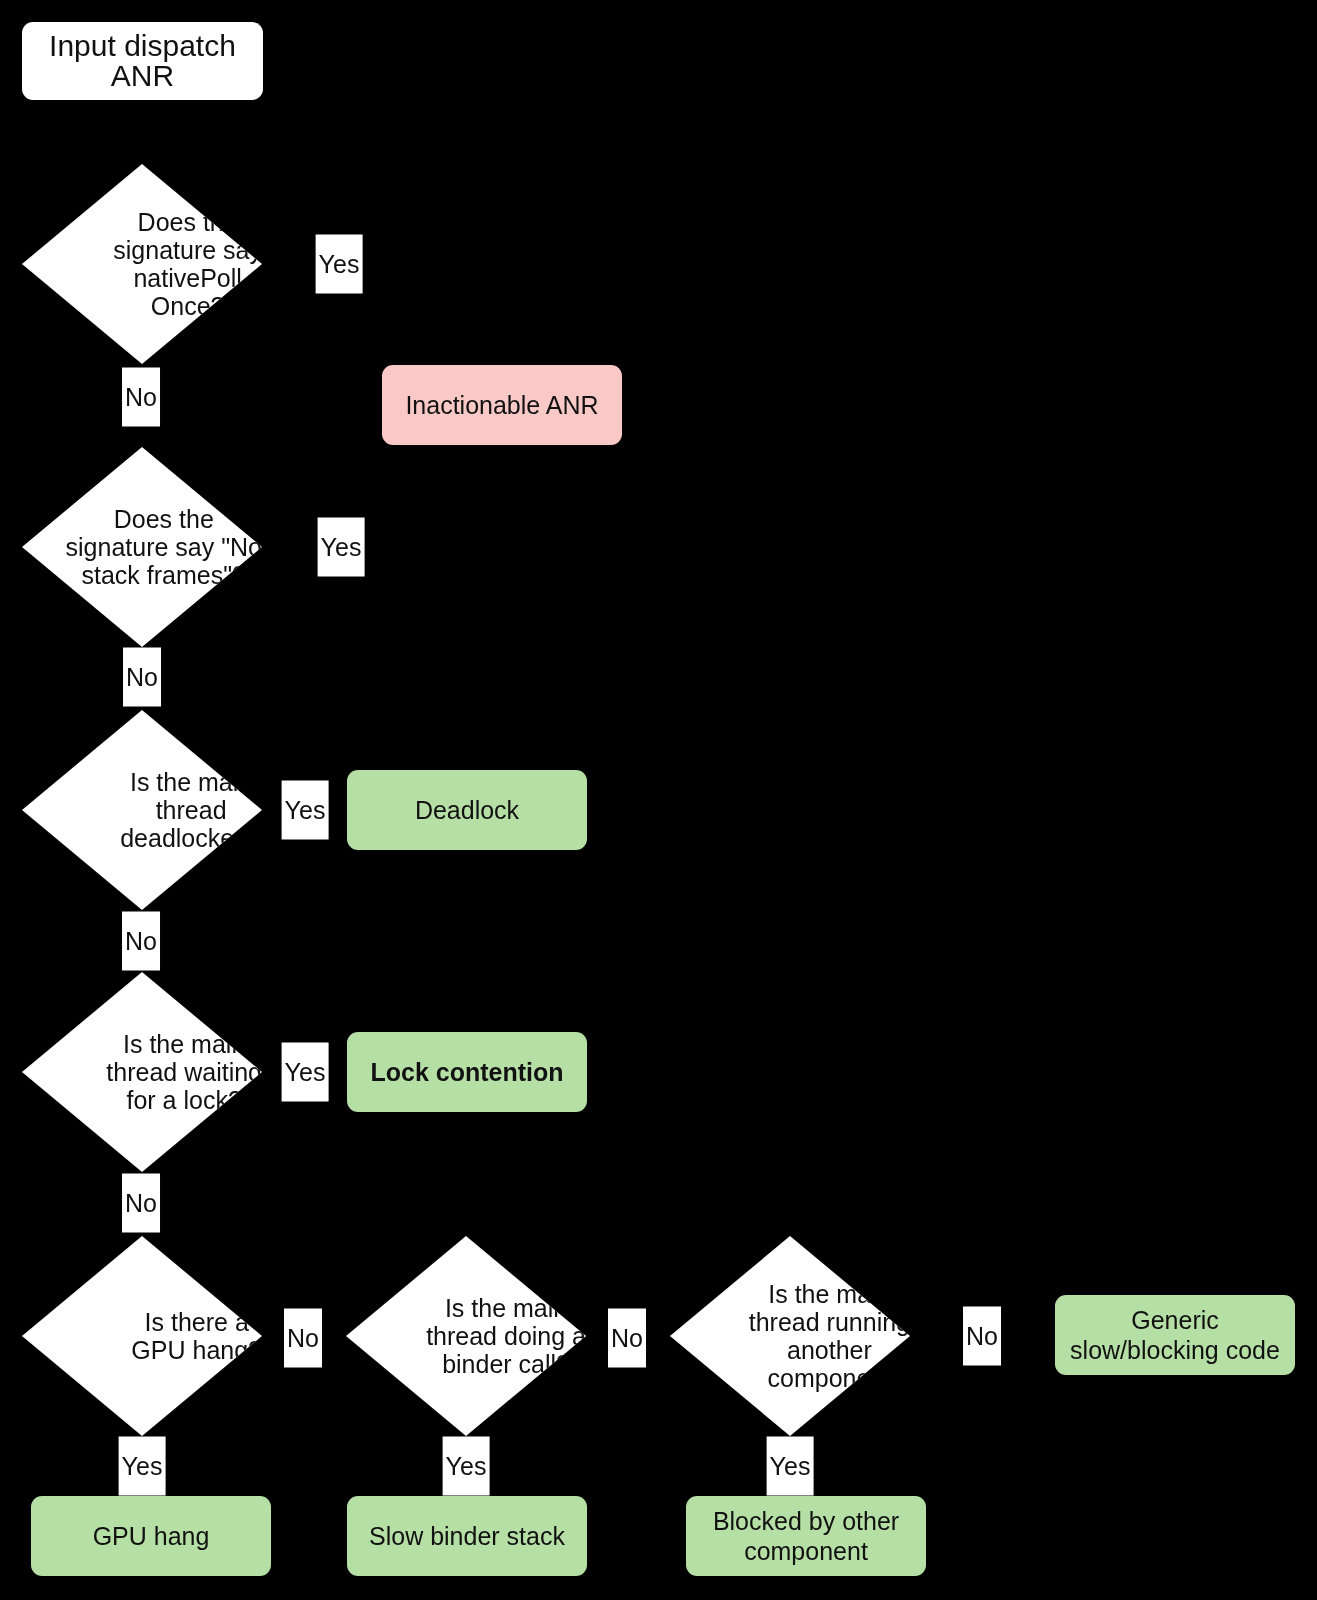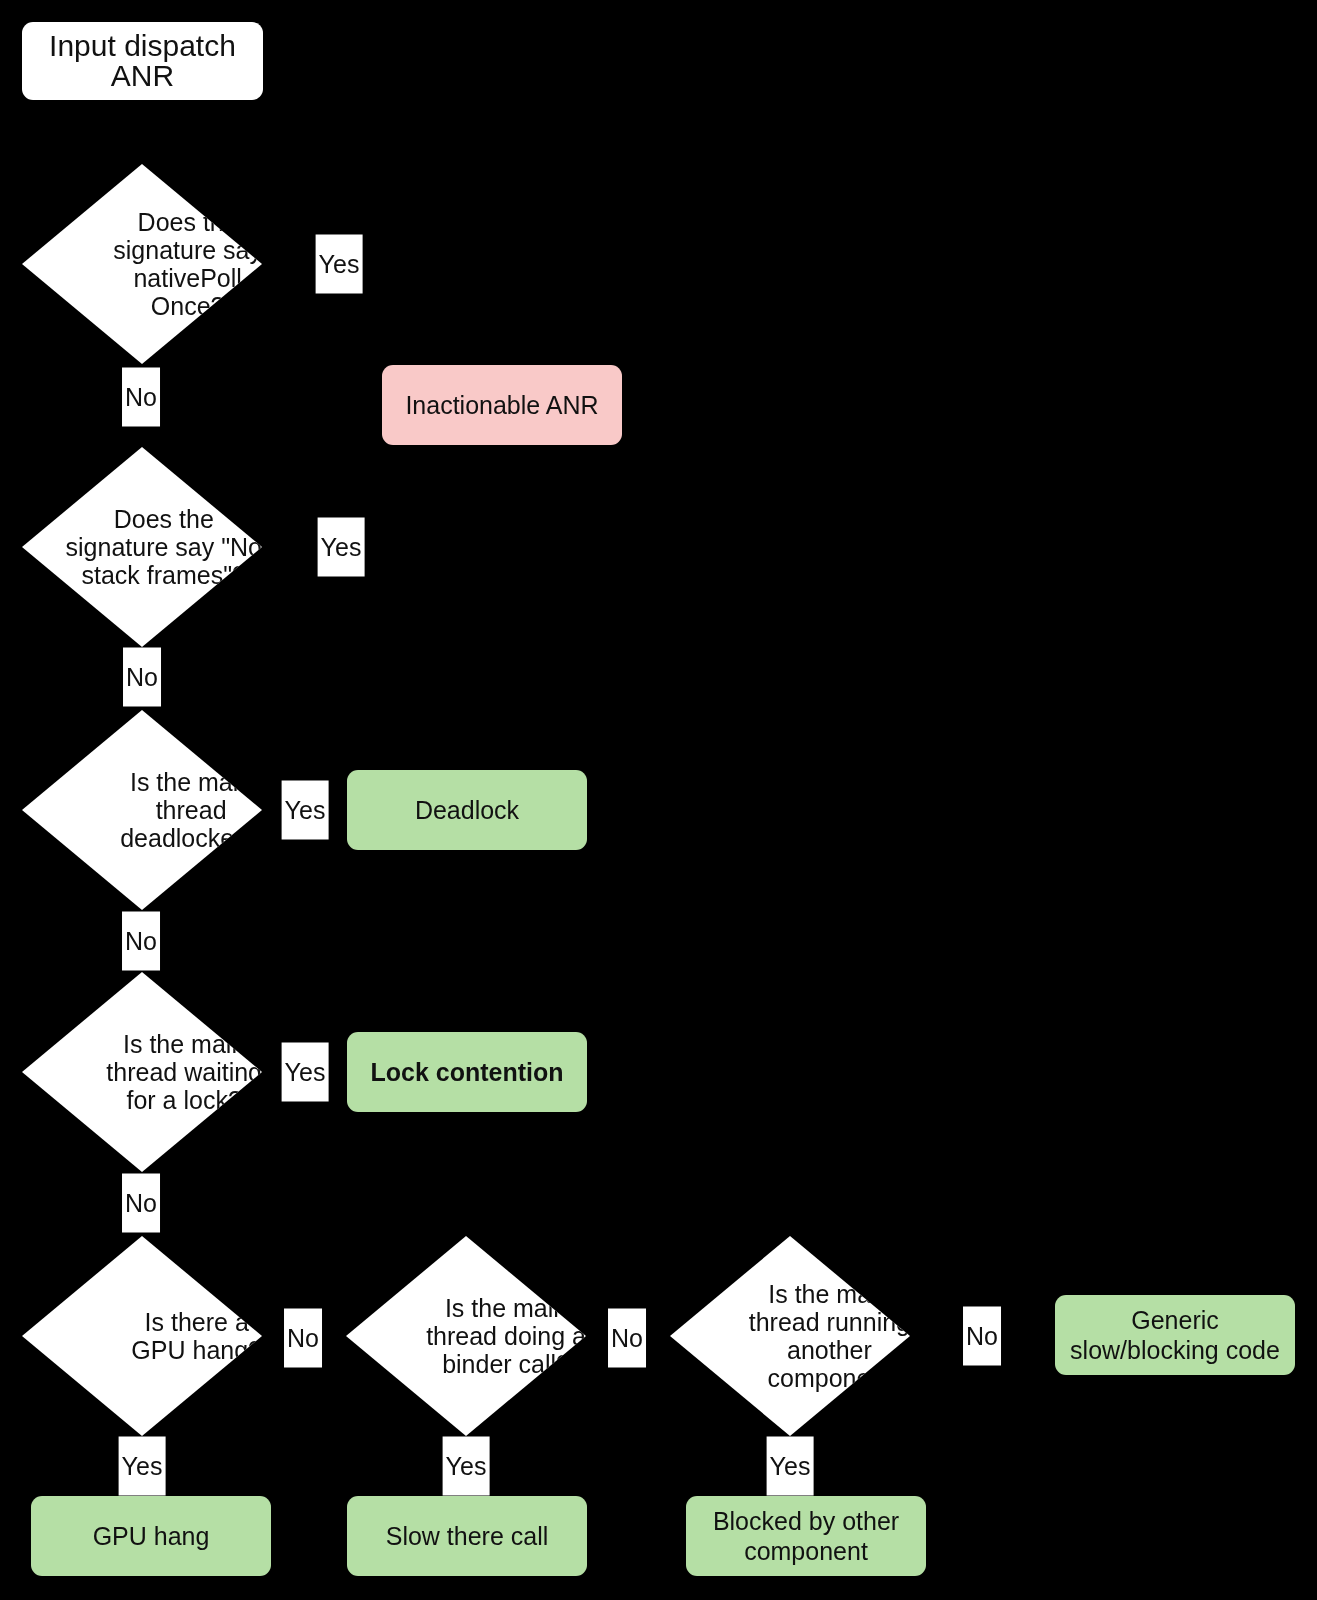--- a/index.html
+++ b/index.html
@@ -130,21 +130,21 @@
 
   <div class="rbox green" style="left:347px; top:1032px;font-weight:bold;">
     <span>Lock contention</span>
   </div>
 
   <div class="rbox green" style="left:23px; top:1496px;margin-left:8px;">
     <span>GPU hang</span>
   </div>
 
   <div class="rbox green" style="left:347px; top:1496px;">
-    <span>Slow there call</span>
+    <span>Slow binder stack</span>
   </div>
 
   <div class="rbox green" style="left:670px; top:1496px;margin-left:16px;">
     <span>Blocked by other
 component</span>
   </div>
 
   <div class="rbox green" style="left:1055px; top:1295px;">
     <span>Generic
 slow/blocking code</span>

